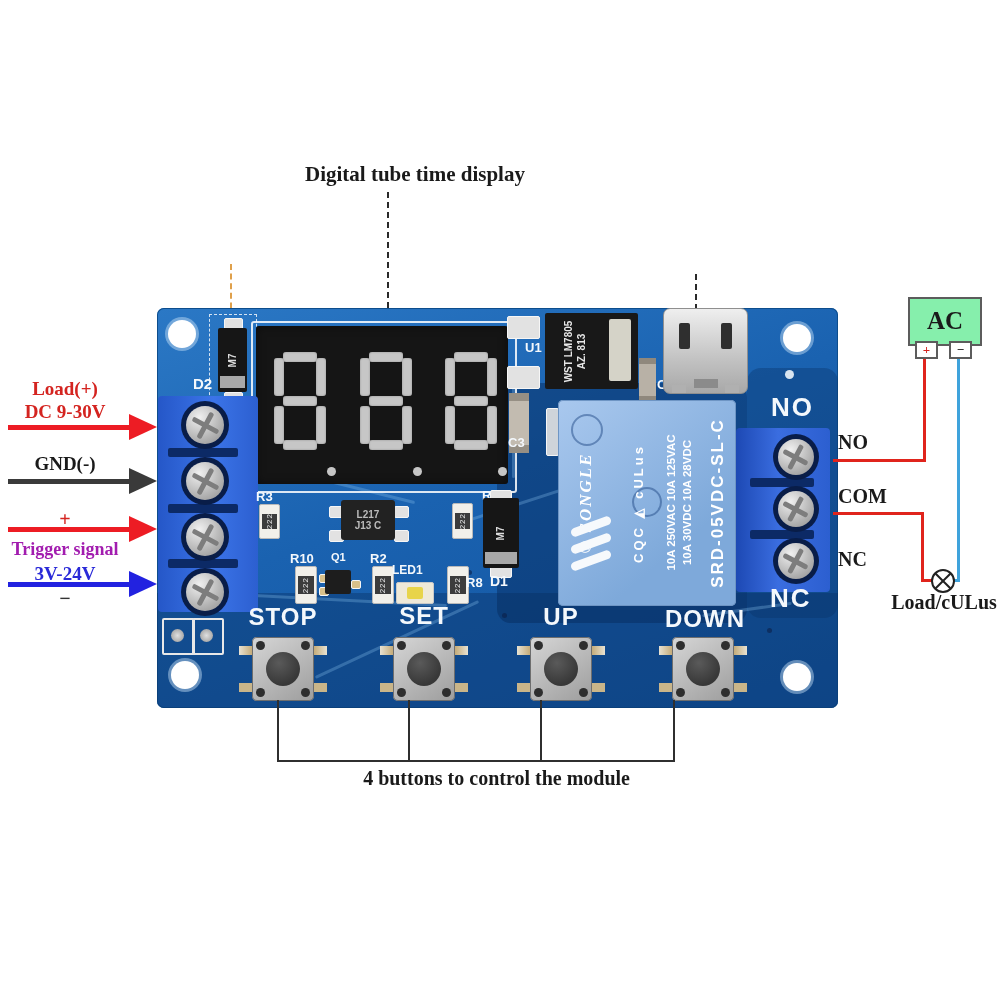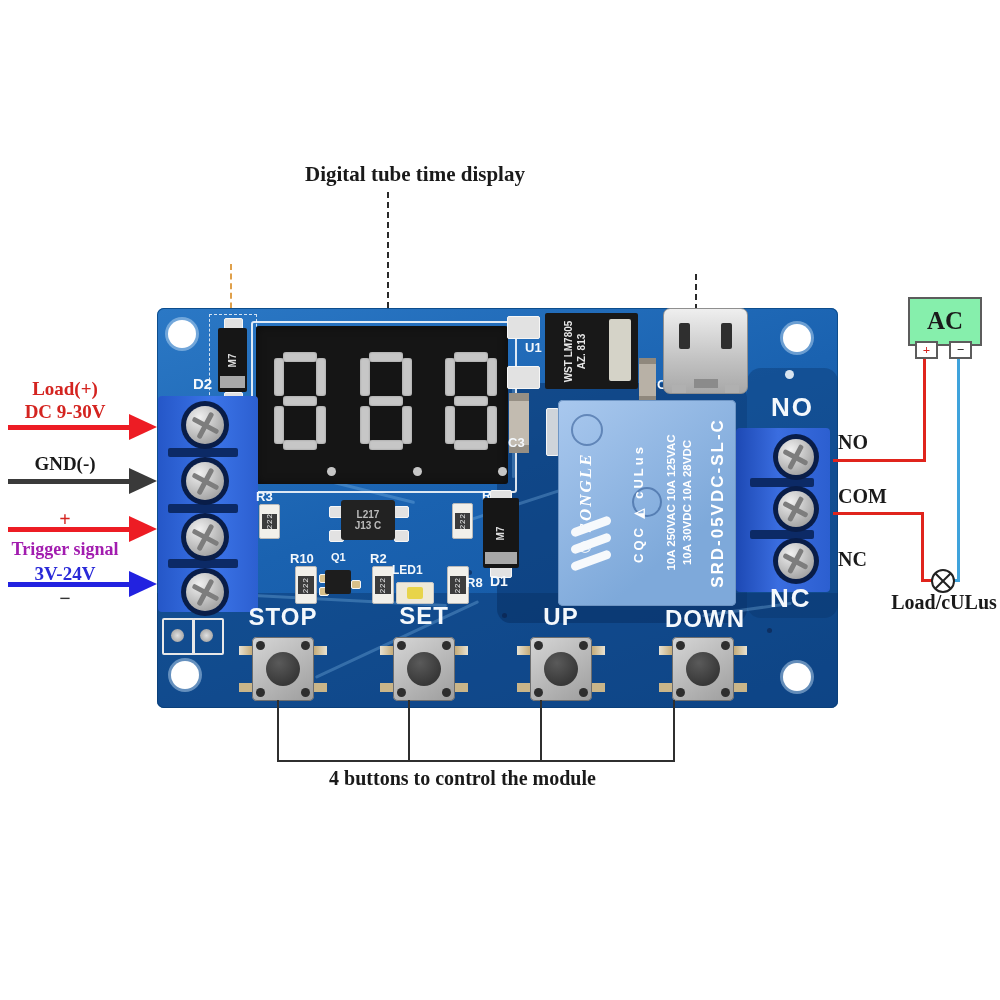--- a/index.html
+++ b/index.html
@@ -394,15 +394,15 @@
     <line x1="5.2" y1="5.2" x2="20.8" y2="20.8" stroke="#222" stroke-width="2"></line>
     <line x1="20.8" y1="5.2" x2="5.2" y2="20.8" stroke="#222" stroke-width="2"></line>
   </svg>
   <div class="lbl" style="left:888px;top:592px;width:112px;font-size:20px;">Load/cULus</div>
 
   <div class="connector" style="left:277px;top:700px;width:2px;height:62px;"></div>
   <div class="connector" style="left:408px;top:700px;width:2px;height:62px;"></div>
   <div class="connector" style="left:540px;top:700px;width:2px;height:62px;"></div>
   <div class="connector" style="left:673px;top:700px;width:2px;height:62px;"></div>
   <div class="connector" style="left:277px;top:760px;width:398px;height:2px;"></div>
-  <div class="lbl" style="left:295px;top:768px;width:335px;font-size:20px;">4 buttons to control the module</div>
+  <div class="lbl" style="left:295px;top:768px;width:335px;font-size:20px;text-align:right;">4 buttons to control the module</div>
 
 </div>
 
 </body></html>

